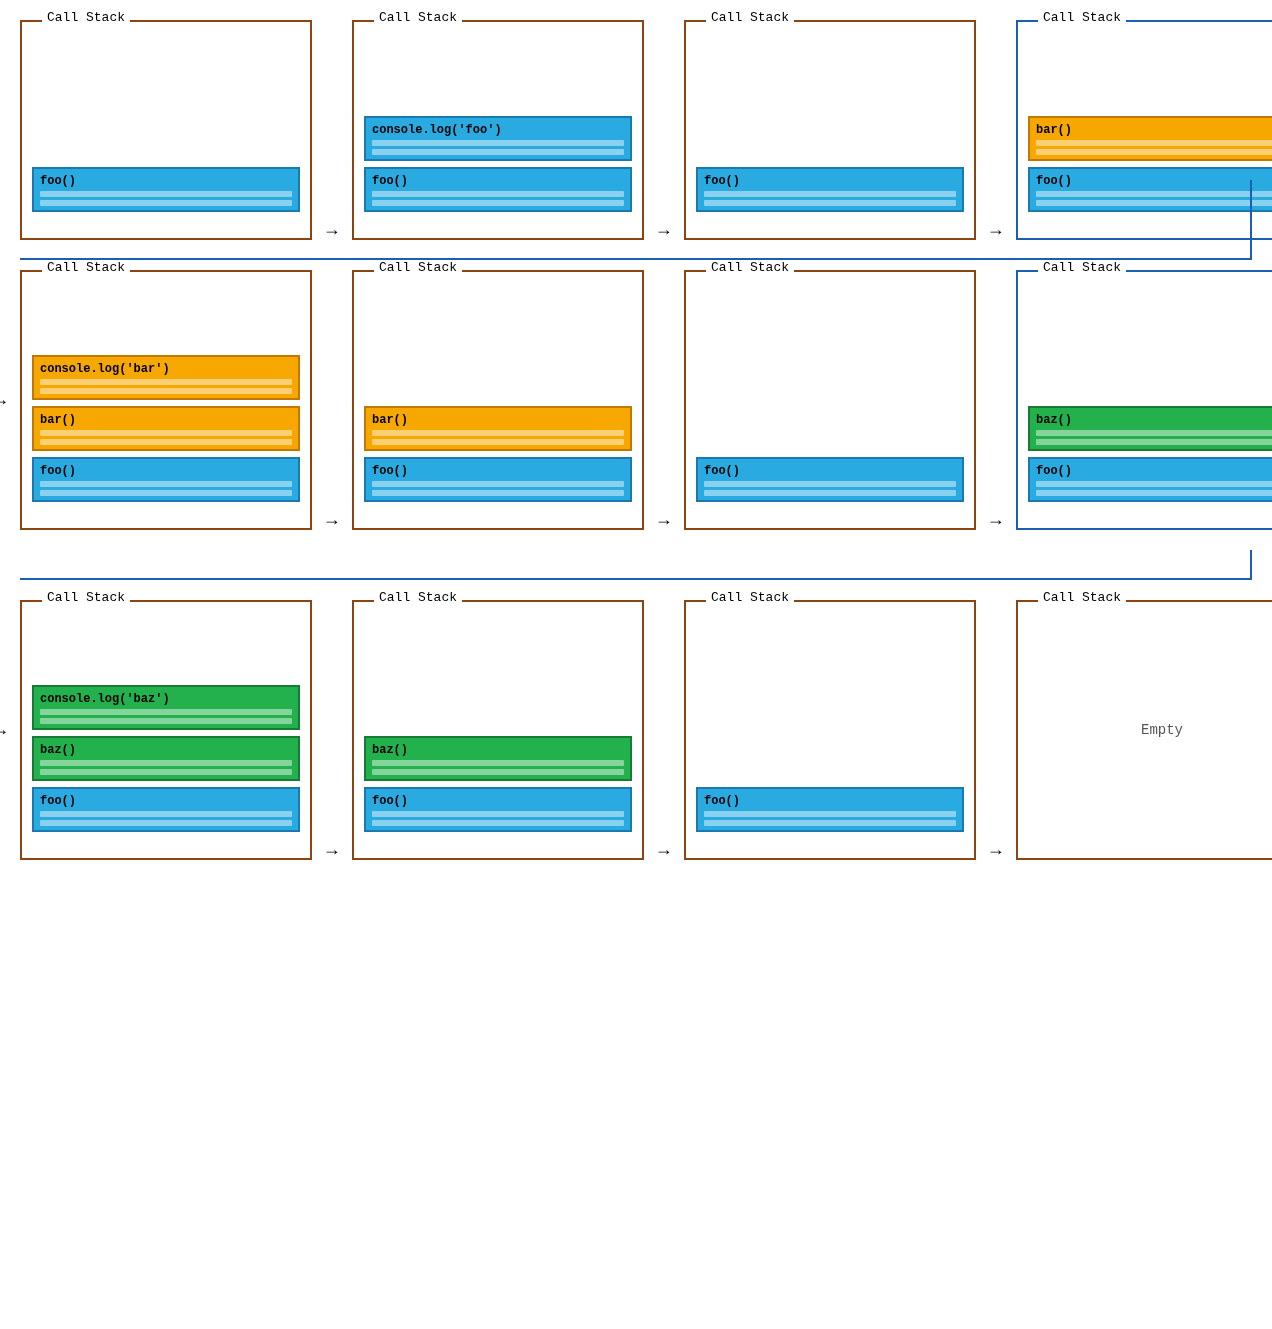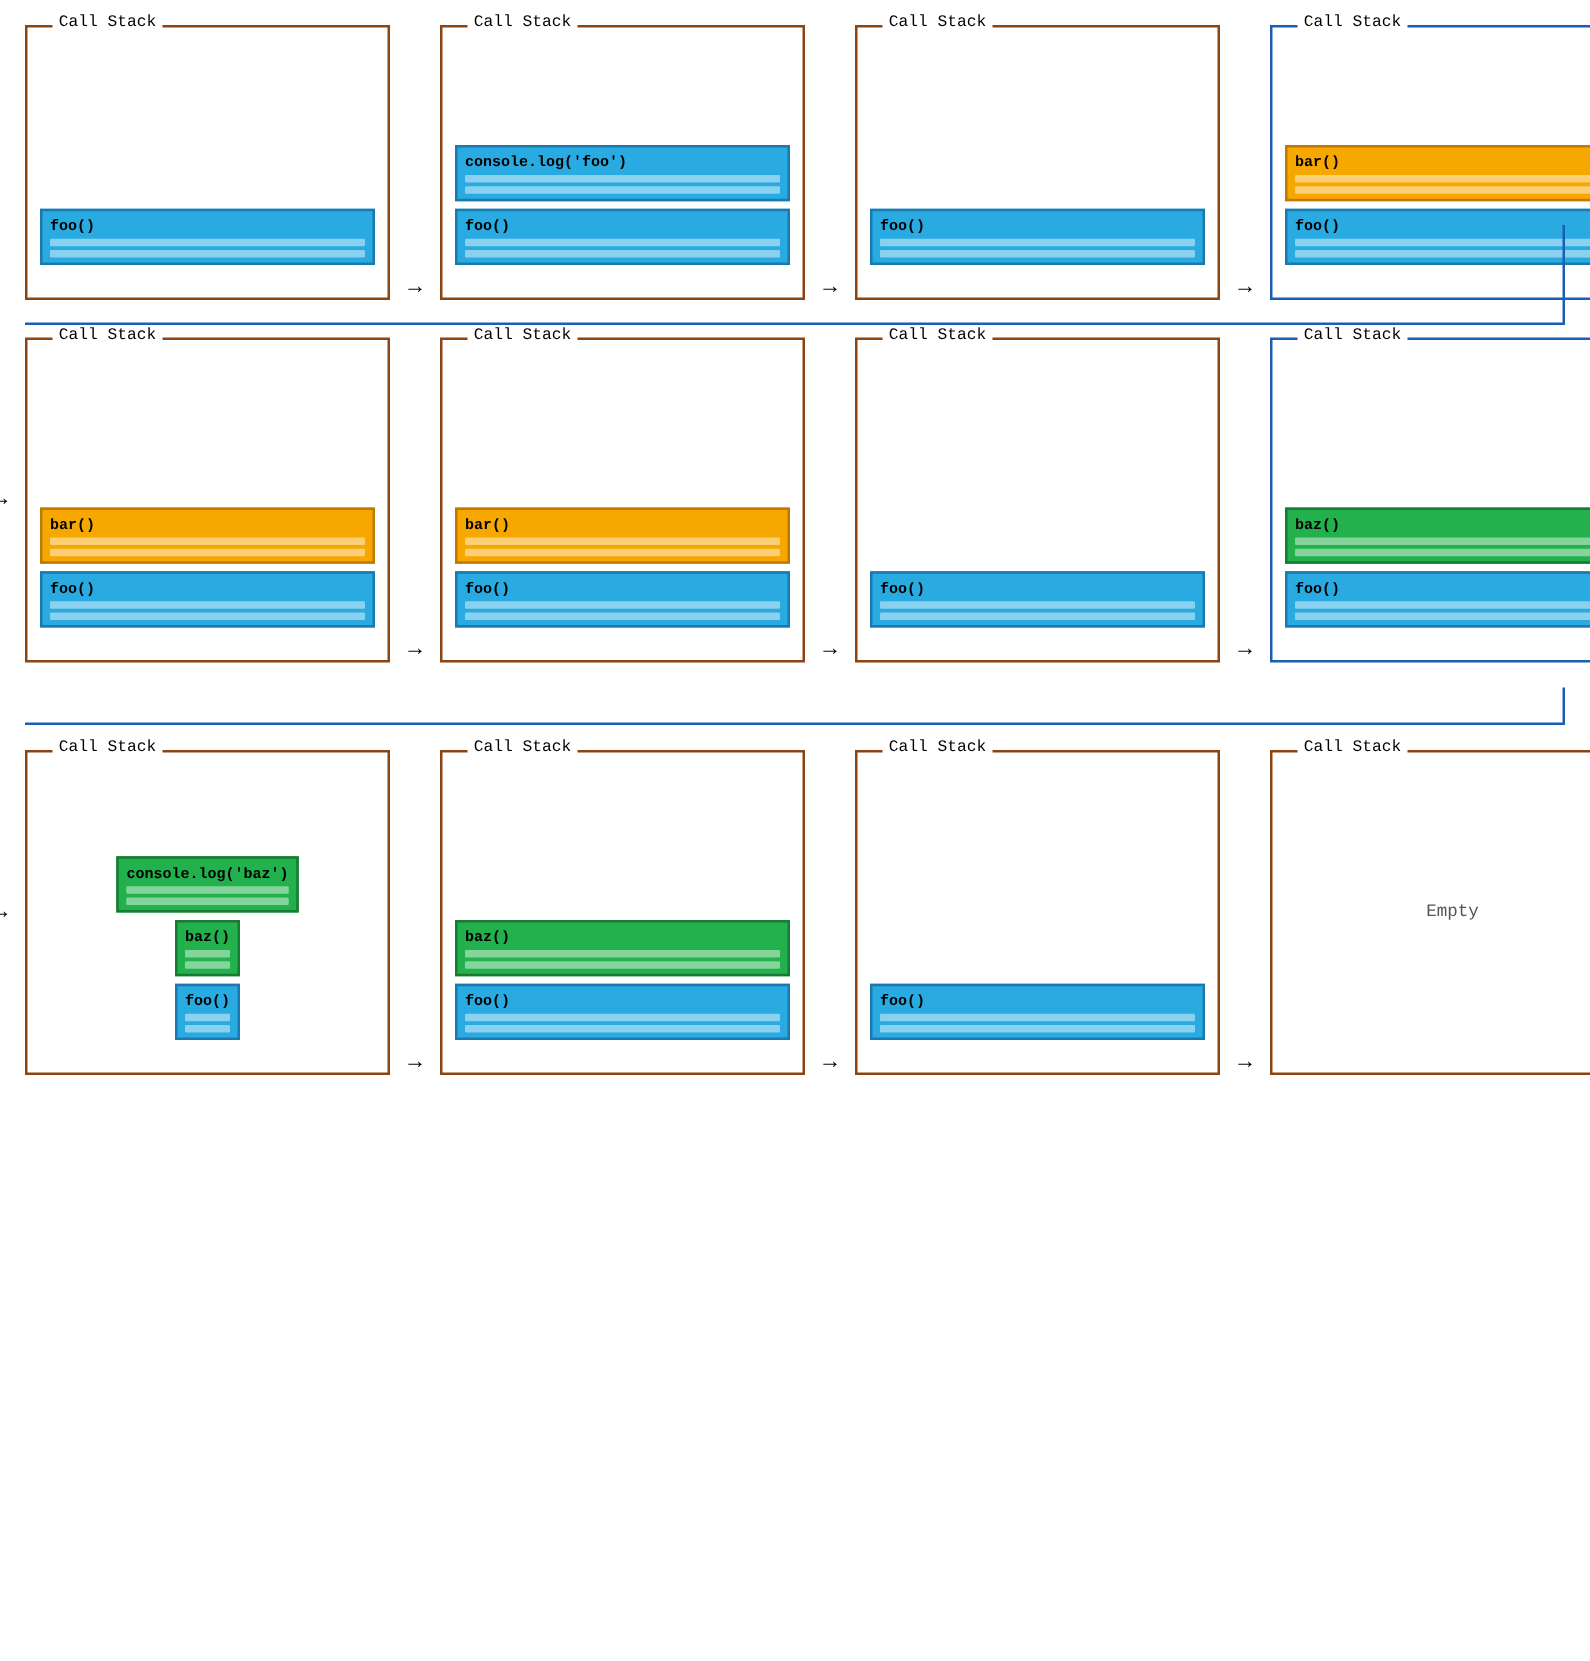--- a/index.html
+++ b/index.html
@@ -216,20 +216,27 @@
   <div class="section-wrapper" style="margin-top:20px;">
     <div class="grid-row" style="align-items:flex-end; position:relative;">
 
       <div style="position:absolute; left:-25px; top:50%; transform:translateY(-50%); font-size:18px;">→</div>
 
       <div style="position:relative; margin-right:0;">
         <div class="call-stack-box" style="min-height:260px; border-color:#8B4513;">
           <span class="call-stack-label">Call Stack</span>
           <div class="stack-frames" style="justify-content:flex-end; min-height:220px; gap:6px;">
             <div class="frame frame-orange">
+              <span class="frame-label">console.log('bar')</span>
+              <div class="frame-inner-lines">
+                  <div class="frame-line"></div>
+                  <div class="frame-line"></div>
+                </div>
+            </div>
+            <div class="frame frame-orange">
               <span class="frame-label">bar()</span>
               <div class="frame-inner-lines">
                   <div class="frame-line"></div>
                   <div class="frame-line"></div>
                 </div>
             </div>
             <div class="frame frame-blue">
               <span class="frame-label">foo()</span>
               <div class="frame-inner-lines">
                   <div class="frame-line"></div>
@@ -315,21 +322,21 @@
   </div>
 
   <div class="section-wrapper" style="margin-top:20px;">
     <div class="grid-row" style="align-items:flex-end; position:relative;">
 
       <div style="position:absolute; left:-25px; top:50%; transform:translateY(-50%); font-size:18px;">→</div>
 
       <div style="position:relative; margin-right:0;">
         <div class="call-stack-box" style="min-height:260px; border-color:#8B4513;">
           <span class="call-stack-label">Call Stack</span>
-          <div class="stack-frames" style="justify-content:flex-end; min-height:220px; gap:6px;align-items:center;">
+          <div class="stack-frames" style="justify-content:flex-end; min-height:220px; gap:6px;">
             <div class="frame frame-green">
               <span class="frame-label">console.log('baz')</span>
               <div class="frame-inner-lines">
                   <div class="frame-line"></div>
                   <div class="frame-line"></div>
                 </div>
             </div>
             <div class="frame frame-green">
               <span class="frame-label">baz()</span>
               <div class="frame-inner-lines">

